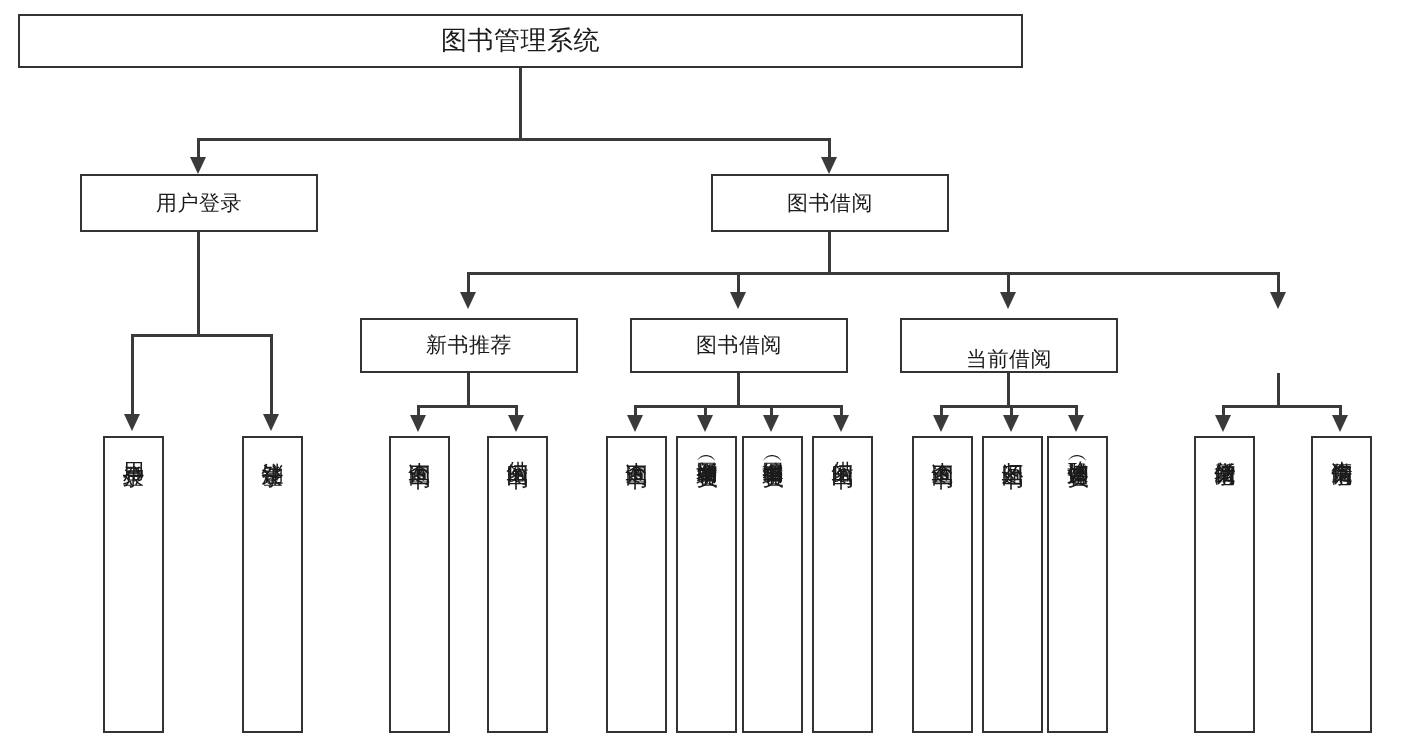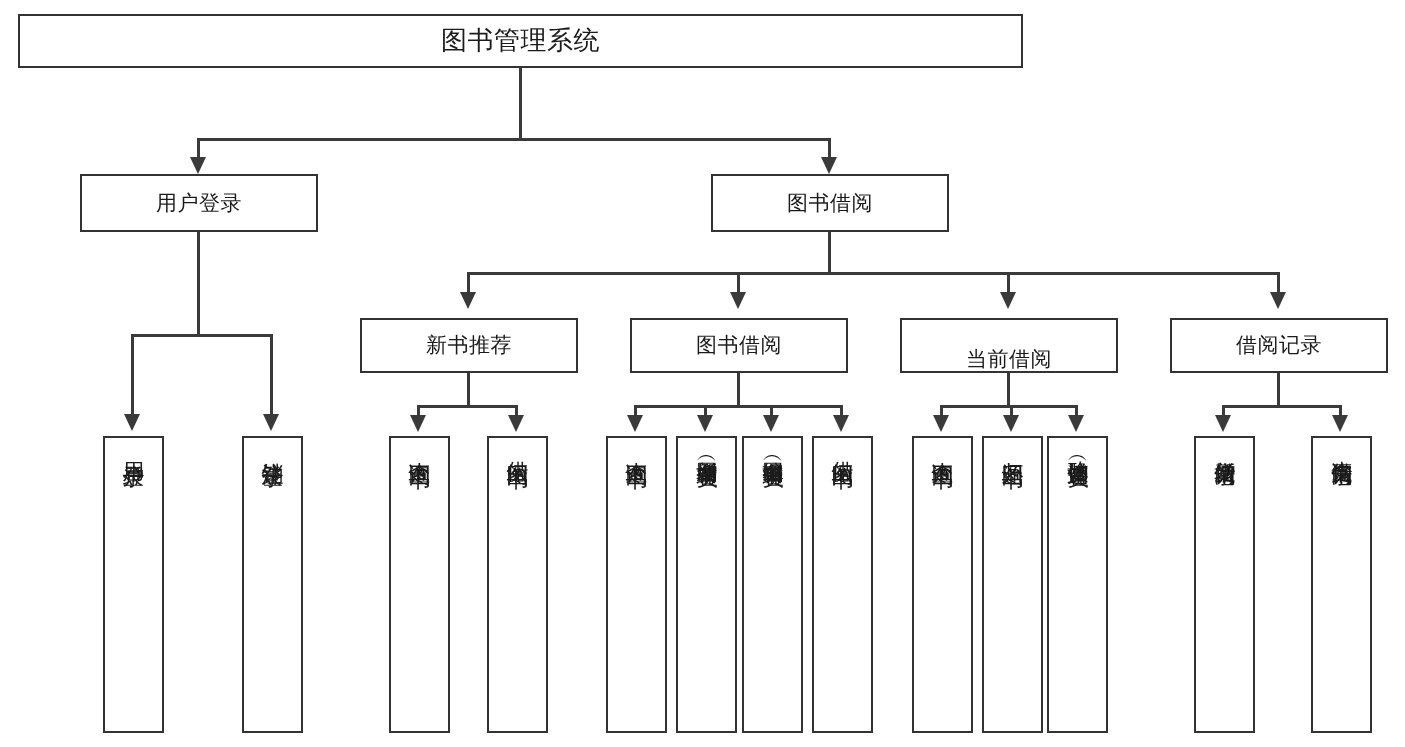--- a/index.html
+++ b/index.html
@@ -141,23 +141,20 @@
 
   <div class="node lvl2" style="left:360px; top:318px;">
     <span class="node-label">新书推荐</span>
   </div>
   <div class="node lvl2" style="left:630px; top:318px;">
     <span class="node-label">图书借阅</span>
   </div>
   <div class="node lvl2" style="left:900px; top:318px;align-items:flex-end;">
     <span class="node-label">当前借阅</span>
   </div>
-  <div class="node lvl2" style="left:1170px; top:318px;">
-    <span class="node-label">借阅记录</span>
-  </div>
 
   <div class="conn vline" style="left:467px; top:373px; height:34px;"></div>
   <div class="conn hline" style="left:417px; top:405px; width:101px;"></div>
   <div class="conn vline" style="left:417px; top:405px; height:12px;"></div>
   <div class="conn vline" style="left:515px; top:405px; height:12px;"></div>
   <div class="arrow" style="left:410px; top:415px;"></div>
   <div class="arrow" style="left:508px; top:415px;"></div>
 
   <div class="conn vline" style="left:737px; top:373px; height:34px;"></div>
   <div class="conn hline" style="left:634px; top:405px; width:209px;"></div>

